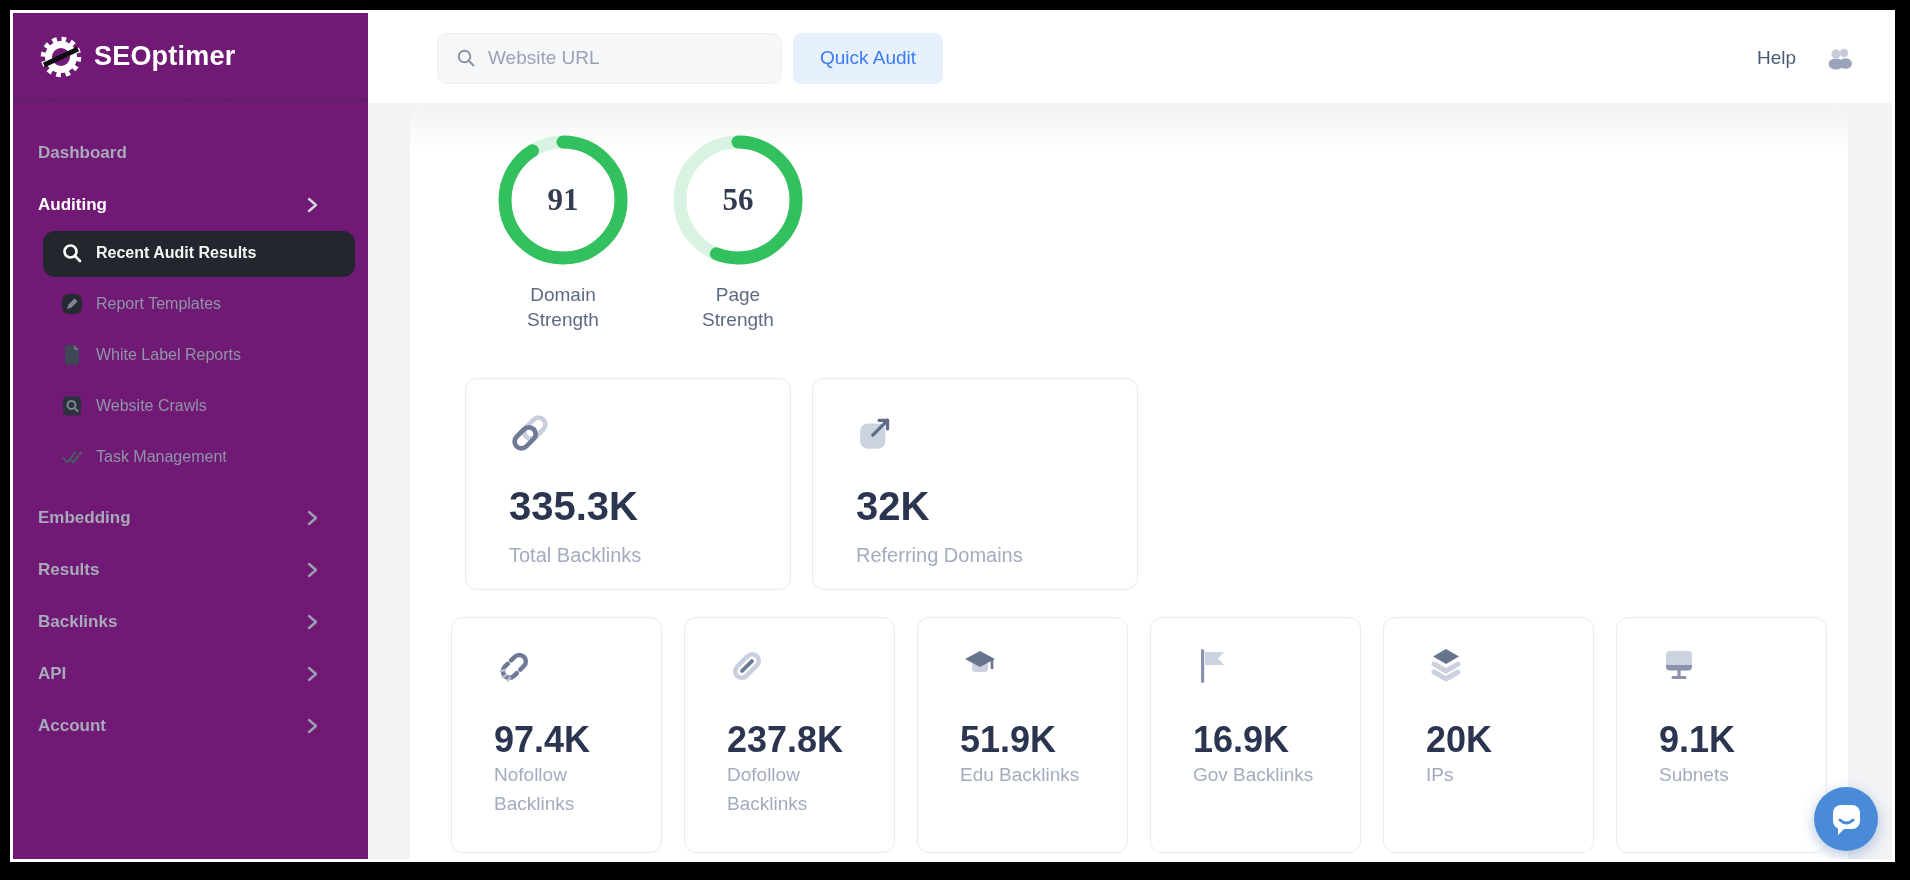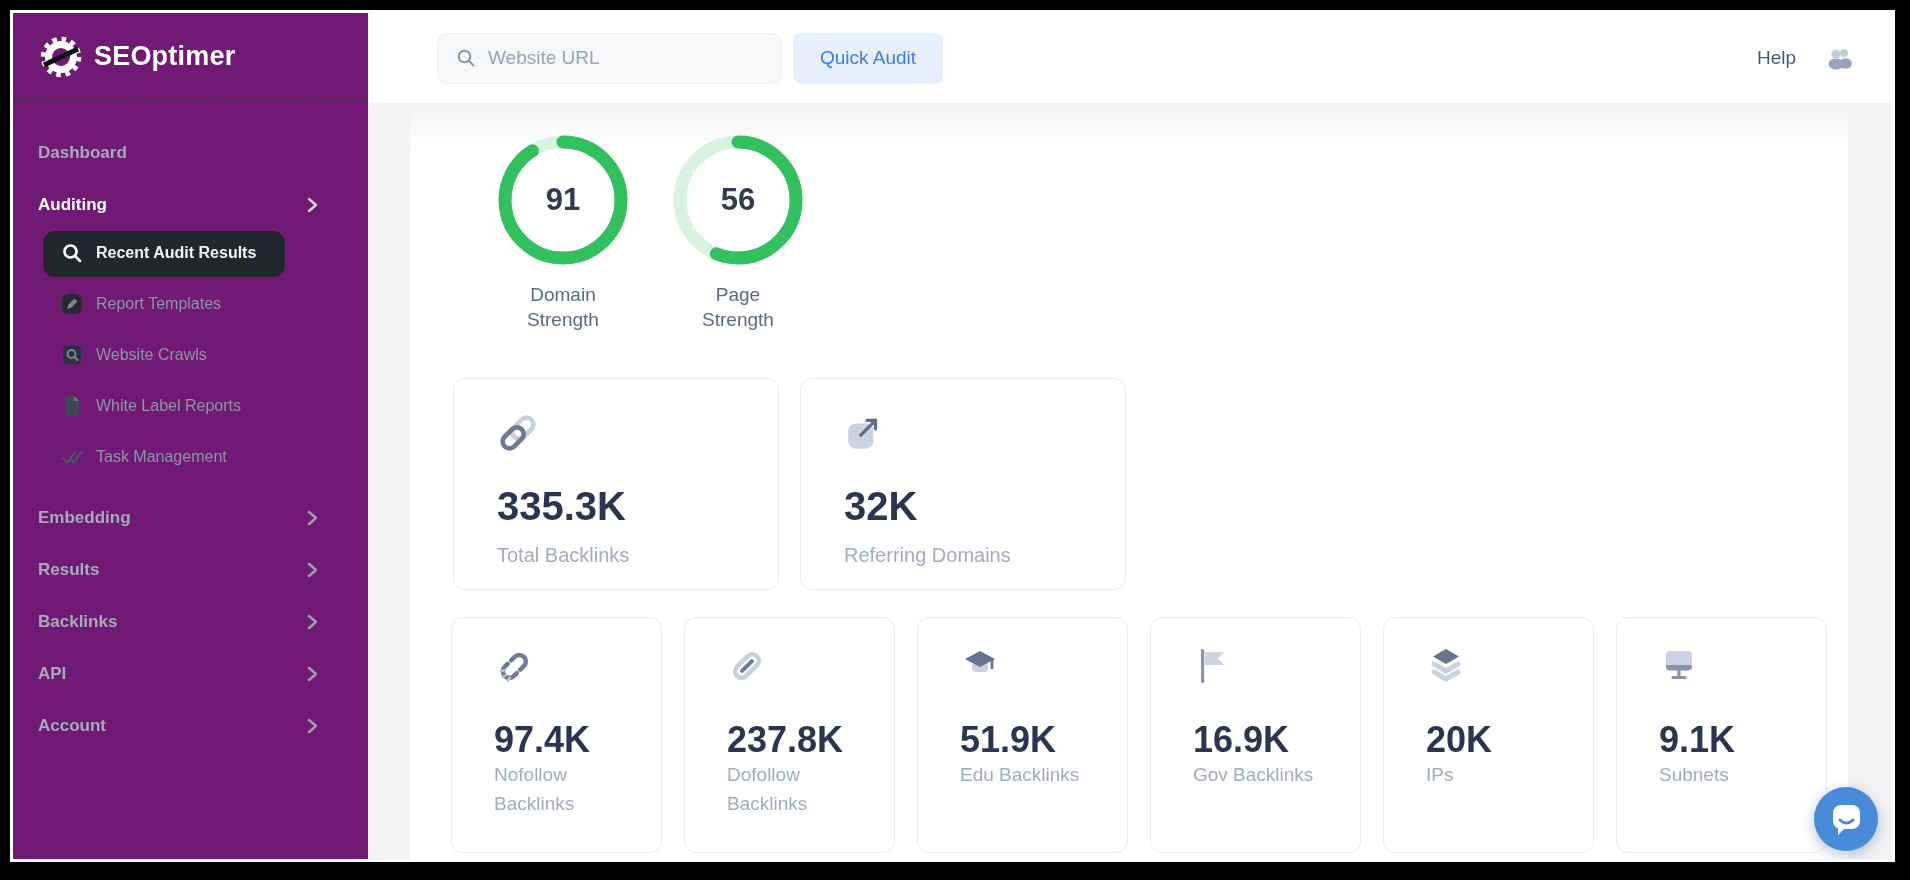--- a/index.html
+++ b/index.html
@@ -29,21 +29,21 @@
   .nav { margin-top:26px; }
   .nav-top {
     height:52px; display:flex; align-items:center;
     padding:0 50px 0 25px; cursor:pointer;
     color:#a6aab9; font-size:17px; font-weight:bold;
   }
   .nav-top.bright { color:#fff; }
   .nav-chevron { margin-left:auto; width:11px; height:16px; display:flex; align-items:center; }
 
   .sub-item {
-    height:46px; margin:0 17px 5px 30px; width:242px;
+    height:46px; margin:0 17px 5px 30px; width:312px;
     display:flex; align-items:center; padding:0 14px 3px 18px;
     border-radius:12px; cursor:pointer;
     color:#8f95a6; font-size:16px;
   }
   .sub-item.active { background:#24262d; color:#f4f5f7; font-weight:bold; }
   .sub-icon { width:22px; height:22px; flex:0 0 22px; margin-right:13px; display:flex; align-items:center; justify-content:center; }
   .section-gap { height:6px; }
 
   
   .main { flex:1; display:flex; flex-direction:column; min-width:0; }
@@ -74,32 +74,32 @@
   }
   .panel::before {
     content:''; position:absolute; left:0; right:0; top:0; height:48px;
     background:linear-gradient(180deg, rgba(125,130,148,0.10), rgba(125,130,148,0));
     pointer-events:none;
   }
 
   
   .gauges { position:absolute; top:27px; left:83px; display:flex; gap:35px; }
   .gauge { width:140px; display:flex; flex-direction:column; align-items:center; }
-  .gauge-ring { position:relative; width:140px; height:140px; }
+  .gauge-ring { position:relative; width:140px; height:140px;font-family:Liberation Serif, serif; }
   .gauge-num {
     position:absolute; inset:0; display:flex; align-items:center; justify-content:center;
     font-size:31px; font-weight:bold; color:#323b50;
   }
   .gauge-label {
     margin-top:12px; width:104px; text-align:center;
     font-size:19px; line-height:25px; color:#5d6a84;
   }
 
   
-  .row1 { position:absolute; top:275px; left:43px; display:flex; gap:21px; }
+  .row1 { position:absolute; top:275px; left:55px; display:flex; gap:21px; }
   .row2 { position:absolute; top:514px; left:41px; display:flex; gap:22px; }
   .card {
     background:#fff; border:1px solid #e9ebf1; border-radius:12px;
   }
   .card.big { width:326px; height:212px; padding:33px 20px 0 43px; }
   .card.small { width:211px; height:236px; padding:28px 16px 0 42px; }
   .card .icon-wrap { height:40px; display:flex; align-items:flex-start; }
   .card.big .value { margin-top:32px; font-size:40px; line-height:44px; font-weight:bold; color:#2b3550; }
   .card.big .label { margin-top:16px; font-size:20px; color:#a3abbf; }
   .card.small .value { margin-top:34px; font-size:36px; line-height:40px; font-weight:bold; color:#2b3550; }
@@ -158,36 +158,36 @@
               <rect x="1" y="1" width="20" height="20" rx="6" fill="#262932"></rect>
               <path d="M6 16 L7.5 11.5 L13.5 5.5 L16.5 8.5 L10.5 14.5 Z" fill="#7e8699"></path>
             </svg>
         </span>
         <span>Report Templates</span>
       </div>
 
       <div class="sub-item">
         <span class="sub-icon">
           <svg width="22" height="22" viewBox="0 0 22 22">
+              <path d="M4 4 a3 3 0 0 1 3-3 h7 l4 4 v13 a3 3 0 0 1 -3 3 h-8 a3 3 0 0 1 -3-3 Z" fill="#3f4654"></path>
+              <path d="M13 1 l5 5 h-3.5 a1.5 1.5 0 0 1 -1.5 -1.5 Z" fill="#6b7386"></path>
+            </svg>
+        </span>
+        <span>White Label Reports</span>
+      </div>
+
+      <div class="sub-item">
+        <span class="sub-icon">
+          <svg width="22" height="22" viewBox="0 0 22 22">
               <rect x="2" y="1.5" width="18" height="19" rx="4" fill="#2d313c"></rect>
               <circle cx="10.5" cy="10" r="4" fill="none" stroke="#7d8598" stroke-width="2"></circle>
               <line x1="13.5" y1="13" x2="16.5" y2="16" stroke="#7d8598" stroke-width="2" stroke-linecap="round"></line>
             </svg>
         </span>
         <span>Website Crawls</span>
-      </div>
-
-      <div class="sub-item">
-        <span class="sub-icon">
-          <svg width="22" height="22" viewBox="0 0 22 22">
-              <path d="M4 4 a3 3 0 0 1 3-3 h7 l4 4 v13 a3 3 0 0 1 -3 3 h-8 a3 3 0 0 1 -3-3 Z" fill="#3f4654"></path>
-              <path d="M13 1 l5 5 h-3.5 a1.5 1.5 0 0 1 -1.5 -1.5 Z" fill="#6b7386"></path>
-            </svg>
-        </span>
-        <span>White Label Reports</span>
       </div>
 
       <div class="sub-item">
         <span class="sub-icon">
           <svg width="22" height="22" viewBox="0 0 22 22">
               <polyline points="2,12 6.5,16.5 14,6.5" fill="none" stroke="#4d5464" stroke-width="2.4" stroke-linecap="round" stroke-linejoin="round"></polyline>
               <polyline points="10,13.5 12.5,16.5 20,6.5" fill="none" stroke="#4d5464" stroke-width="2.4" stroke-linecap="round" stroke-linejoin="round"></polyline>
             </svg>
         </span>
         <span>Task Management</span>

